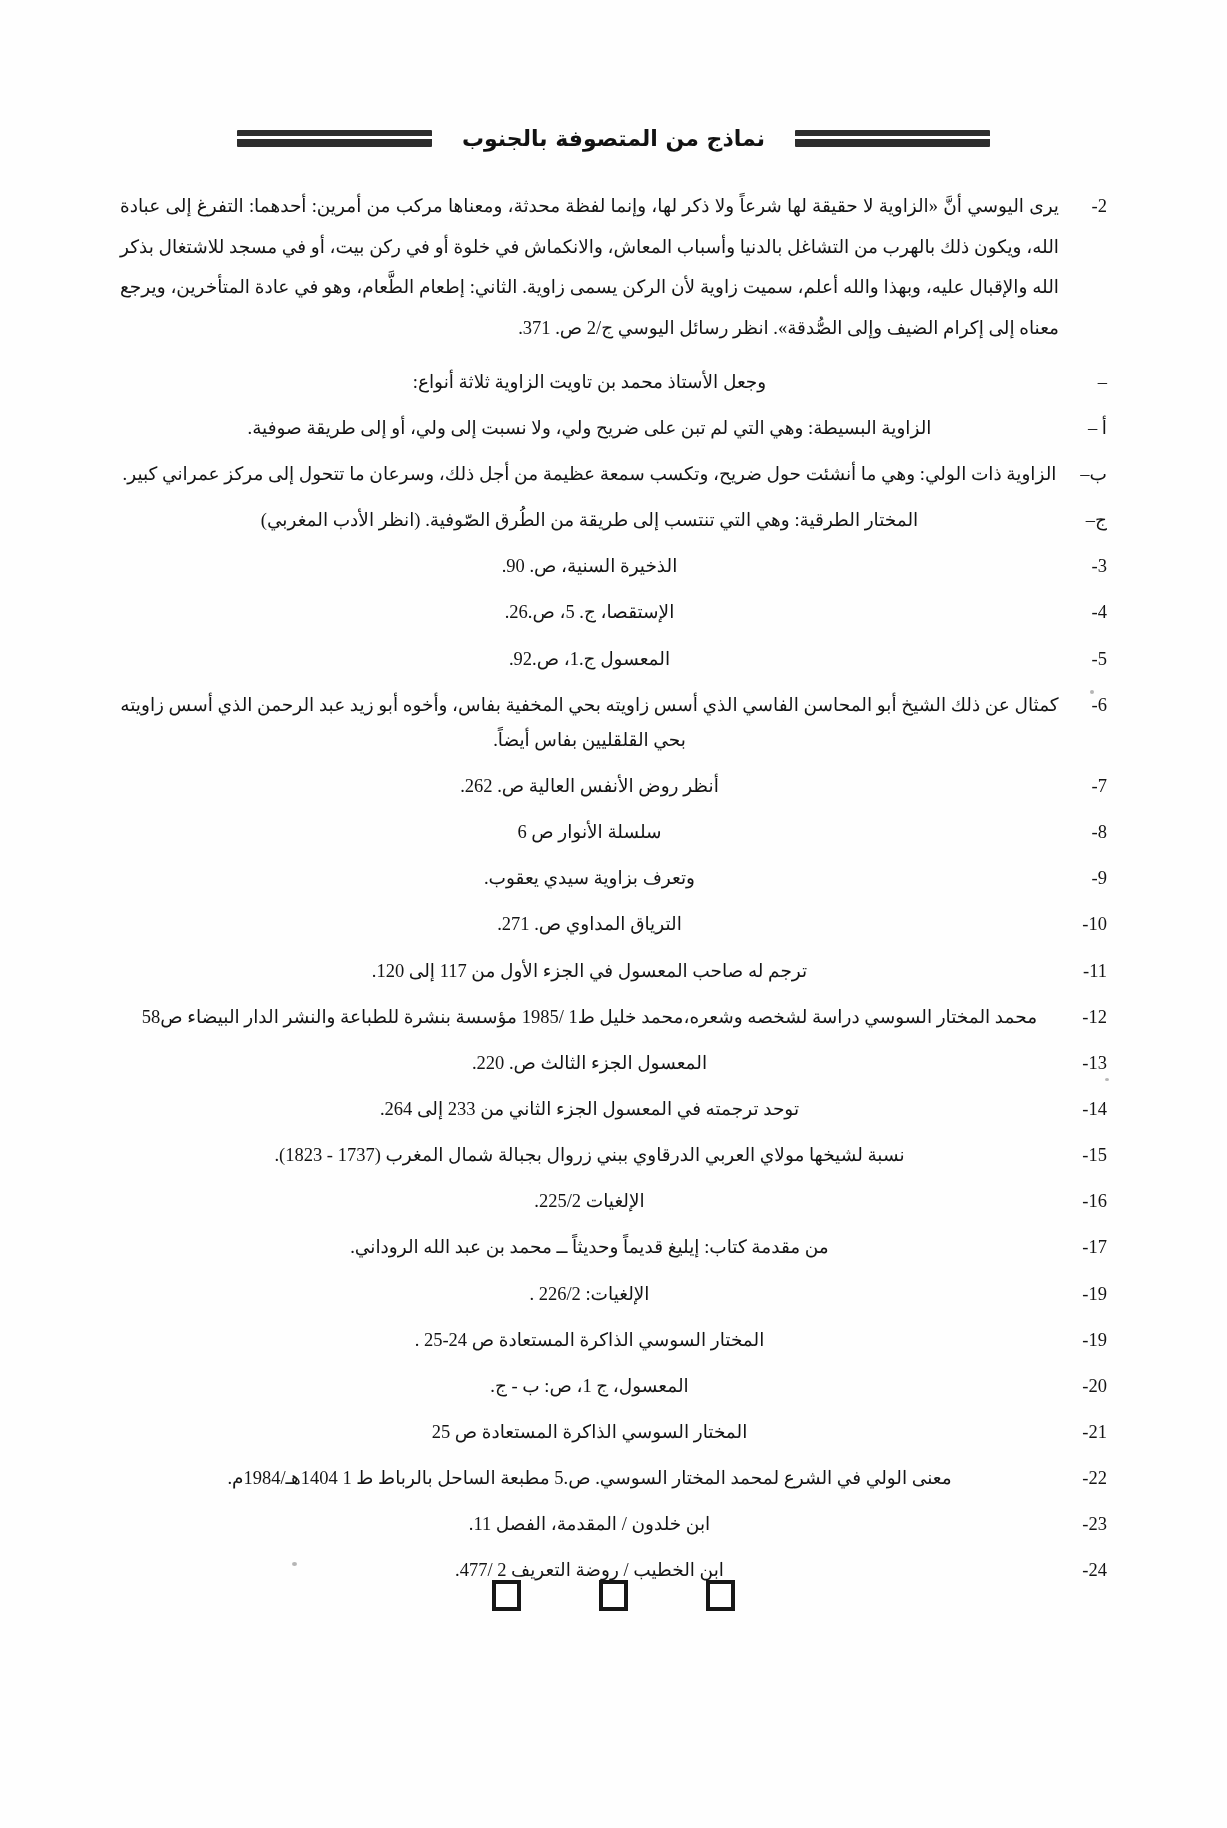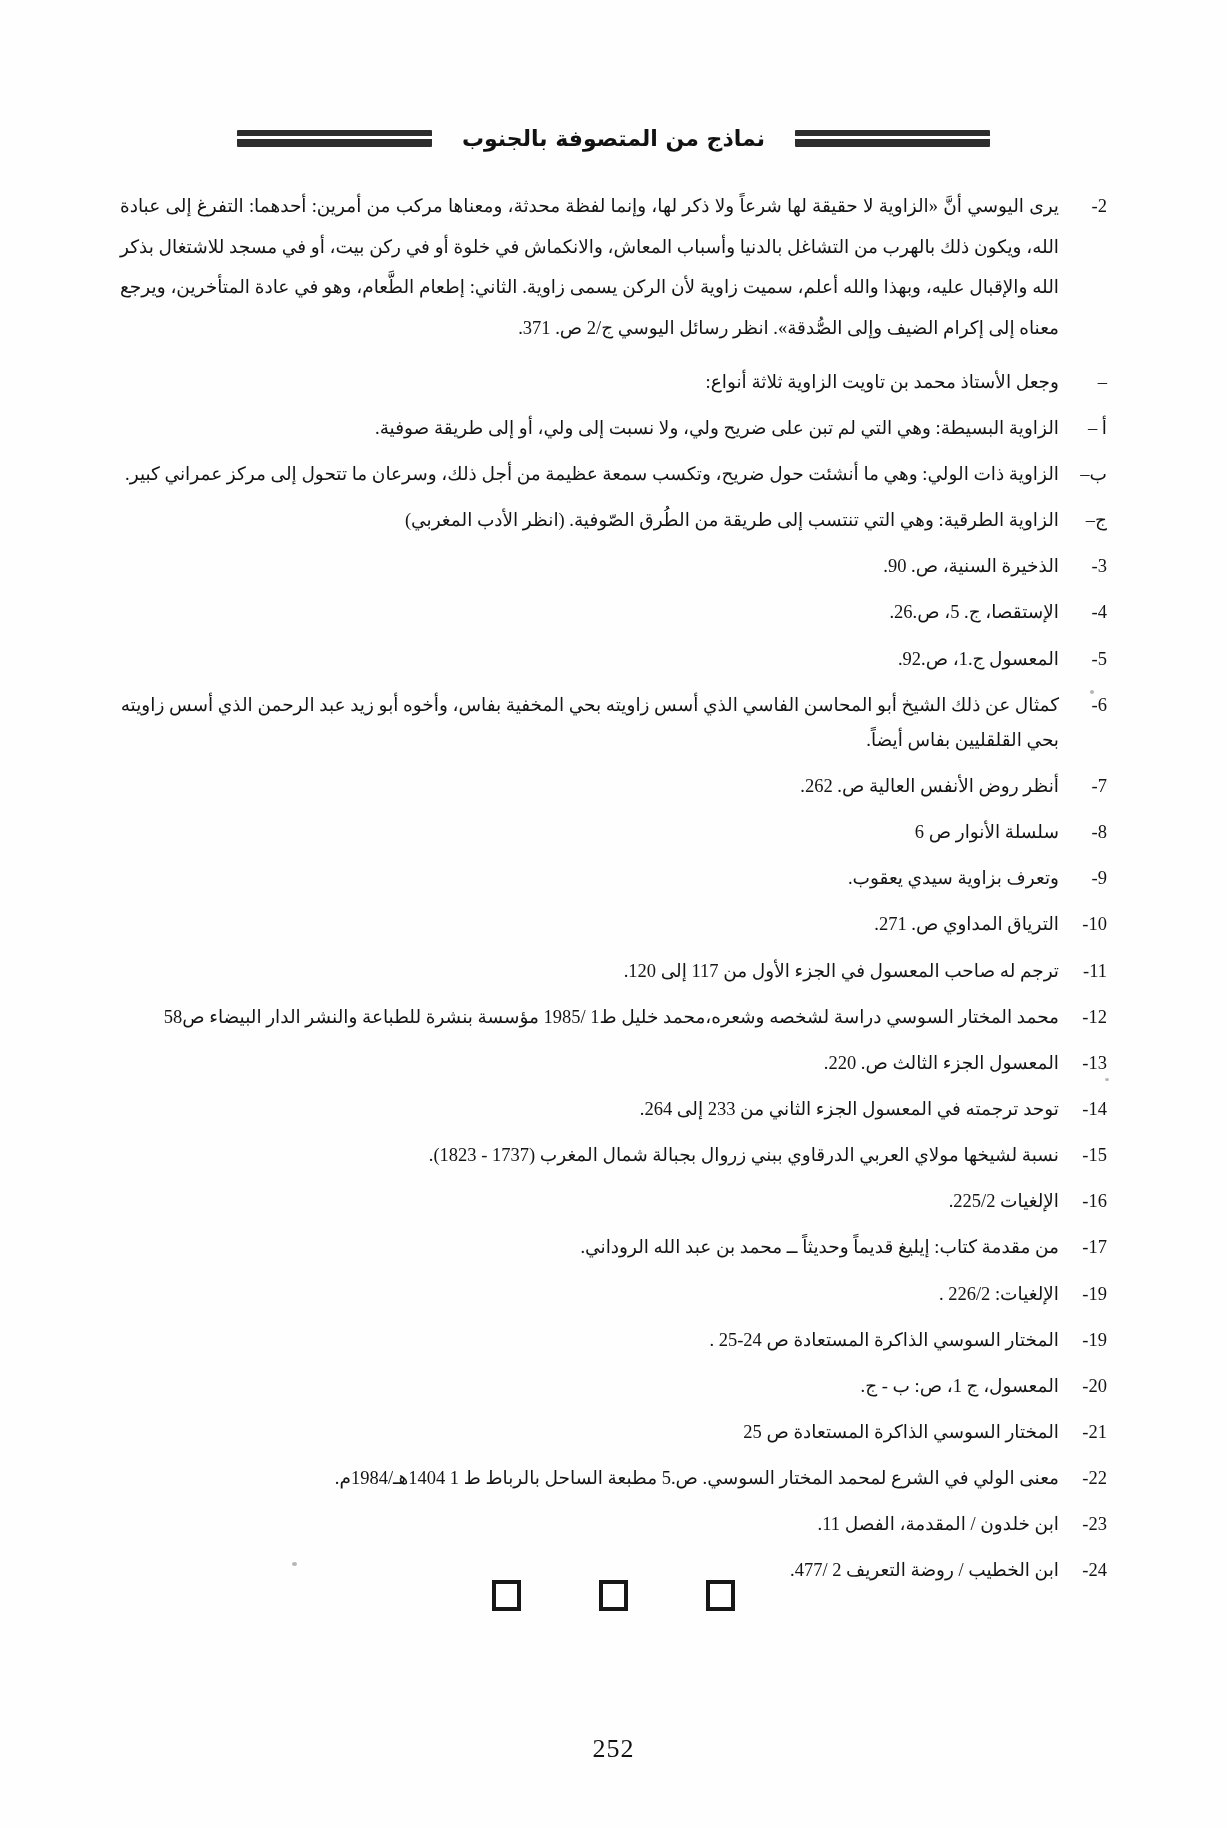--- a/index.html
+++ b/index.html
@@ -77,21 +77,21 @@
     padding-left: 6px;
     font-size: 18.5px;
     white-space: nowrap;
   }
   .row .txt {
     flex: 1 1 auto;
     font-size: 18.5px;
     line-height: 1.9;
     font-family: Liberation Serif, serif;
   }
-  .row .txt.right  { text-align: right; }
+  .row .txt.right  { text-align: center; }
   .row .txt.just {
     text-align: justify;
     text-align-last: right;
     line-height: 2.2;
   }
   .row.loose { margin-bottom: 16px; }
 
   
   .speck {
     position: absolute;
@@ -158,21 +158,21 @@
       <div class="row">
         <span class="num">أ –</span>
         <span class="txt right">الزاوية البسيطة: وهي التي لم تبن على ضريح ولي، ولا نسبت إلى ولي، أو إلى طريقة صوفية.</span>
       </div>
       <div class="row">
         <span class="num">ب–</span>
         <span class="txt right">الزاوية ذات الولي: وهي ما أنشئت حول ضريح، وتكسب سمعة عظيمة من أجل ذلك، وسرعان ما تتحول إلى مركز عمراني كبير.</span>
       </div>
       <div class="row">
         <span class="num">ج–</span>
-        <span class="txt right">الزاوية الطرقية: وهي التي تنتسب إلى طريقة من الطُرق الصّوفية. (انظر الأدب المغربي)</span>
+        <span class="txt right">المختار الطرقية: وهي التي تنتسب إلى طريقة من الطُرق الصّوفية. (انظر الأدب المغربي)</span>
       </div>
       <div class="row">
         <span class="num">3-</span>
         <span class="txt right">الذخيرة السنية، ص. 90.</span>
       </div>
       <div class="row">
         <span class="num">4-</span>
         <span class="txt right">الإستقصا، ج. 5، ص.26.</span>
       </div>
       <div class="row">
@@ -256,15 +256,14 @@
         <span class="txt right">ابن الخطيب / روضة التعريف 2 /477.</span>
       </div>
     </div>
 
   <div class="ornaments" id="ornaments">
       <span class="sq"></span>
       <span class="sq"></span>
       <span class="sq"></span>
     </div>
 
-  <div class="folio">252</div>
 
 </div>
 
 </body></html>

